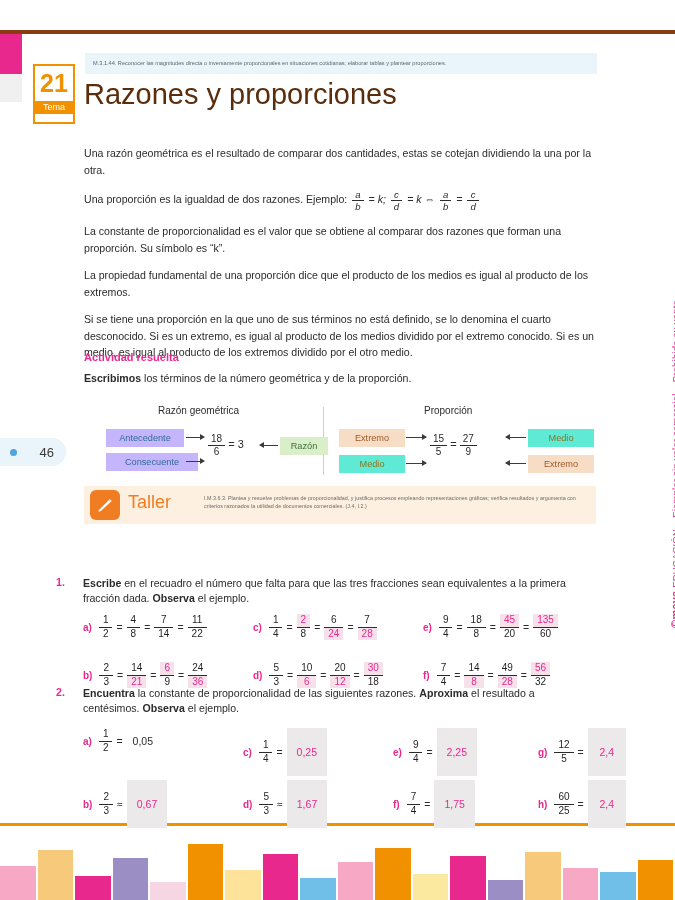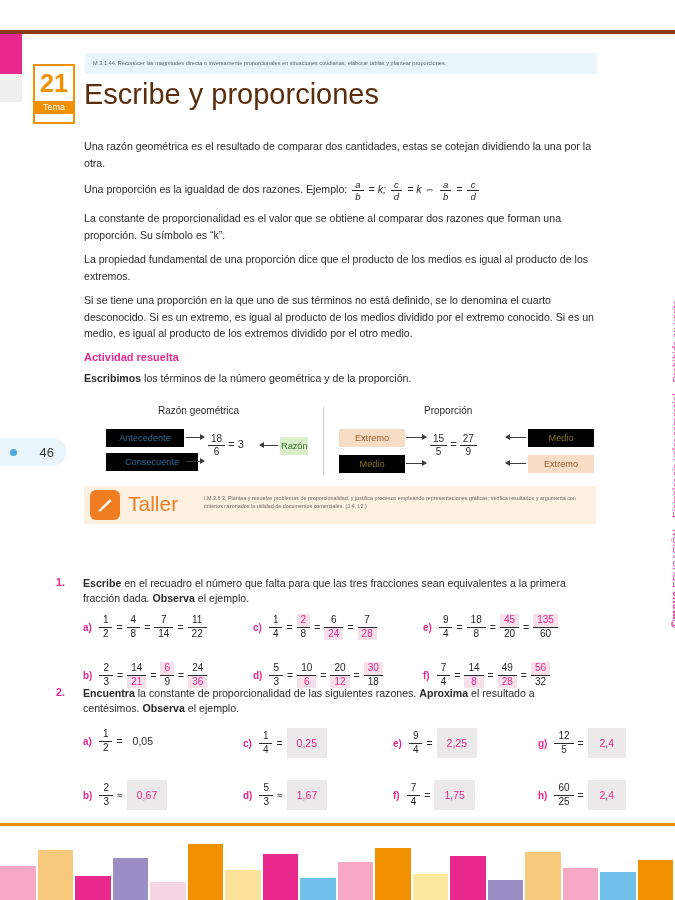--- a/index.html
+++ b/index.html
@@ -55,44 +55,44 @@
     padding:6px 8px;
   }
 
   h1.title {
     position:absolute; left:84px; top:78px; margin:0;
     font-size:29px; font-weight:normal; color:#5a2d0c; letter-spacing:0px;
   }
 
   
   .body-text { position:absolute; left:84px; top:134px; width:512px; font-size:10.6px; line-height:16.5px; color:#2b2b2b; }
-  .body-text p { margin:4px 0 8px 0; }
+  .body-text p { margin:11px 0 8px 0; }
 
   .frac { display:inline-block; text-align:center; vertical-align:middle; font-size:9.6px; line-height:11px; margin:0 2px; }
   .frac .num { display:block; padding:0 3px; }
   .frac .den { display:block; border-top:1px solid #2b2b2b; padding:0 3px; }
   .it { font-style:italic; }
 
   .sub-head { position:absolute; left:84px; top:351px; font-size:11px; color:#e9288e; font-weight:bold;text-align:center; }
   .activity-line { position:absolute; left:84px; top:372px; width:512px; font-size:10.6px; color:#2b2b2b; }
   .activity-line b { font-weight:bold;margin-top:44px; }
 
   
   .diagram { position:absolute; left:84px; top:405px; width:512px; height:75px; }
   .diag-title { position:absolute; font-size:10px; color:#2b2b2b; }
   .diag-vline { position:absolute; left:239px; top:2px; width:1px; height:68px; background:#cfcfcf; }
 
   .tagbox {
     position:absolute; font-size:9.2px; text-align:center;
     padding:3px 0; border:1px solid transparent;
   }
-  .tag-blue { background:#000000; color:#2f6c93; }
+  .tag-blue { background:#c4b5fd; color:#2f6c93; }
   .tag-green { background:#d9efc9; color:#40703a; }
   .tag-peach { background:#f7dcc6; color:#9c5a25; }
-  .tag-yellow { background:#000000; color:#8a7520; }
+  .tag-yellow { background:#5eead4; color:#8a7520; }
 
   .arrow { position:absolute; height:1px; background:#3c3c3c; }
   .arrow::after {
     content:""; position:absolute; right:-1px; top:-3px;
     border-left:5px solid #3c3c3c; border-top:3.5px solid transparent; border-bottom:3.5px solid transparent;
   }
   .arrow.rev::after { content:""; right:auto; left:-1px; border-left:none; border-right:5px solid #3c3c3c; }
 
   .eq { position:absolute; font-size:11px; color:#2b2b2b; }
   .fr2 { display:inline-block; text-align:center; vertical-align:middle; font-size:10px; line-height:12px; }
@@ -103,40 +103,40 @@
   .taller {
     position:absolute; left:84px; top:486px; width:512px; height:38px;
     background:#fdf0e0;
   }
   .taller-pencil {
     position:absolute; left:6px; top:4px; width:30px; height:30px;
     background:#f07d22; border-radius:6px;
     display:flex; align-items:center; justify-content:center;
   }
   .taller-pencil svg { width:18px; height:18px; }
-  .taller-word { position:absolute; left:44px; top:6px; font-size:21px; color:#f07d22; }
+  .taller-word { position:absolute; left:44px; top:6px; font-size:18px; color:#f07d22; }
   .taller-std { position:absolute; left:120px; top:8px; width:382px; font-size:5.4px; line-height:8px; color:#6b6b6b; }
 
   
   .ex { position:absolute; left:56px; width:540px; }
   .ex-num { position:absolute; left:0; font-size:10.6px; color:#e9288e; font-weight:bold; }
   .ex-text { position:absolute; left:27px; width:505px; font-size:10.6px; line-height:15px; color:#2b2b2b; }
   .ex-text b { font-weight:bold; }
 
   .row { position:absolute; left:27px; width:520px; height:34px; }
   .item { position:absolute; display:flex; align-items:center; font-size:10.5px; }
   .item-letter { color:#e9288e; font-weight:bold; margin-right:7px; font-size:10px; }
   .eqsym { margin:0 4px; color:#2b2b2b; }
 
   .fr3 { display:inline-block; text-align:center; font-size:10px; line-height:12.5px; }
   .fr3 .num { display:block; padding:0 4px; }
   .fr3 .den { display:block; border-top:1px solid #2b2b2b; padding:0 4px; }
   .fr3.pinknum .num { background:#f6e0ea; color:#e9288e; }
   .fr3.pinkden .den { background:#f6e0ea; color:#e9288e; border-top:1px solid #2b2b2b; }
-  .valbox { background:#ece9ea; color:#e9288e; padding:9px 10px; min-width:38px; text-align:center; font-size:10.5px; }
+  .valbox { background:#ece9ea; color:#e9288e; padding:18px 10px; min-width:38px; text-align:center; font-size:10.5px; }
   .valplain { padding:3px 6px; font-size:10.5px; color:#2b2b2b; }
 </style>
 </head>
 <body>
 
 <div class="top-rule"></div>
 <div class="left-color-strip"></div>
 <div class="left-color-strip2"></div>
 <div class="bottom-rule"></div>
 
@@ -150,21 +150,21 @@
   <span>46</span>
 </div>
 
 <div class="vert-right">
   <span class="maya">©maya</span>
   <span>EDUCACIÓN – Ejemplar sin valor comercial – Prohibida su venta</span>
 </div>
 
 <div class="std-bar">M.3.1.44. Reconocer las magnitudes directa o inversamente proporcionales en situaciones cotidianas; elaborar tablas y plantear proporciones.</div>
 
-<h1 class="title">Escribe y proporciones</h1>
+<h1 class="title">Razones y proporciones</h1>
 
 <div class="body-text">
   <p>Una razón geométrica es el resultado de comparar dos cantidades, estas se cotejan dividiendo la una por la otra.</p>
   <p>
     <span>Una proporción es la igualdad de dos razones. Ejemplo:</span>
     <span class="frac"><span class="num it">a</span><span class="den it">b</span></span>
     <span class="it">= k;</span>
     <span class="frac"><span class="num it">c</span><span class="den it">d</span></span>
     <span class="it">= k ⇔</span>
     <span class="frac"><span class="num it">a</span><span class="den it">b</span></span>
@@ -195,21 +195,21 @@
 
   <div class="eq" style="left:124px; top:28px;">
     <span class="fr2">
       <span class="num">18</span>
       <span class="den">6</span>
     </span>
     <span>= 3</span>
   </div>
 
   <div class="arrow rev" style="left:176px; top:40px; width:18px;"></div>
-  <div class="tagbox tag-green" style="left:196px; top:32px; width:28px;">Razón</div>
+  <div class="tagbox tag-green" style="left:196px; top:32px; width:48px;">Razón</div>
 
   <div class="tagbox tag-peach" style="left:255px; top:24px; width:66px;">Extremo</div>
   <div class="tagbox tag-yellow" style="left:255px; top:50px; width:66px;">Medio</div>
 
   <div class="arrow" style="left:322px; top:32px; width:20px;"></div>
   <div class="arrow" style="left:322px; top:58px; width:20px;"></div>
 
   <div class="eq" style="left:346px; top:28px;">
     <span class="fr2">
       <span class="num">15</span>

